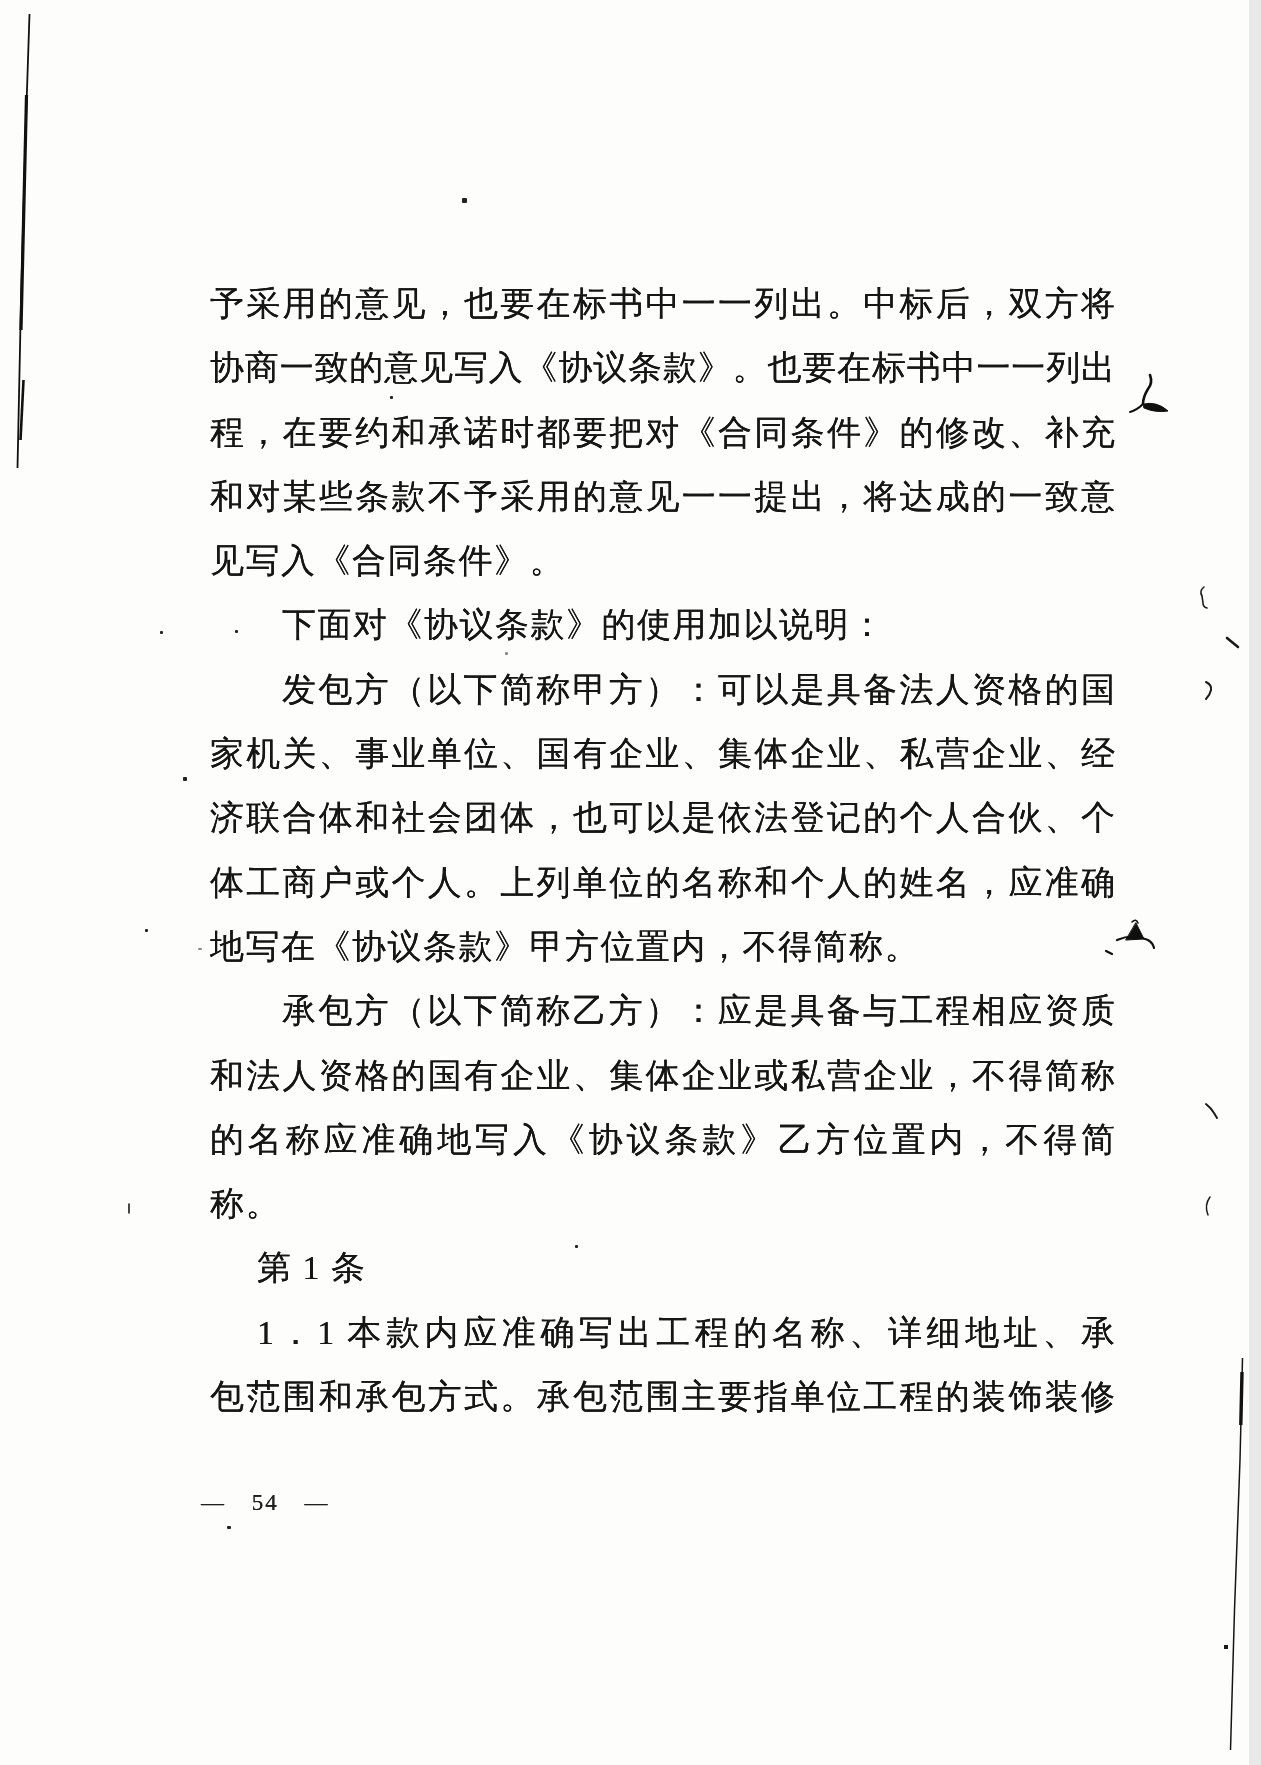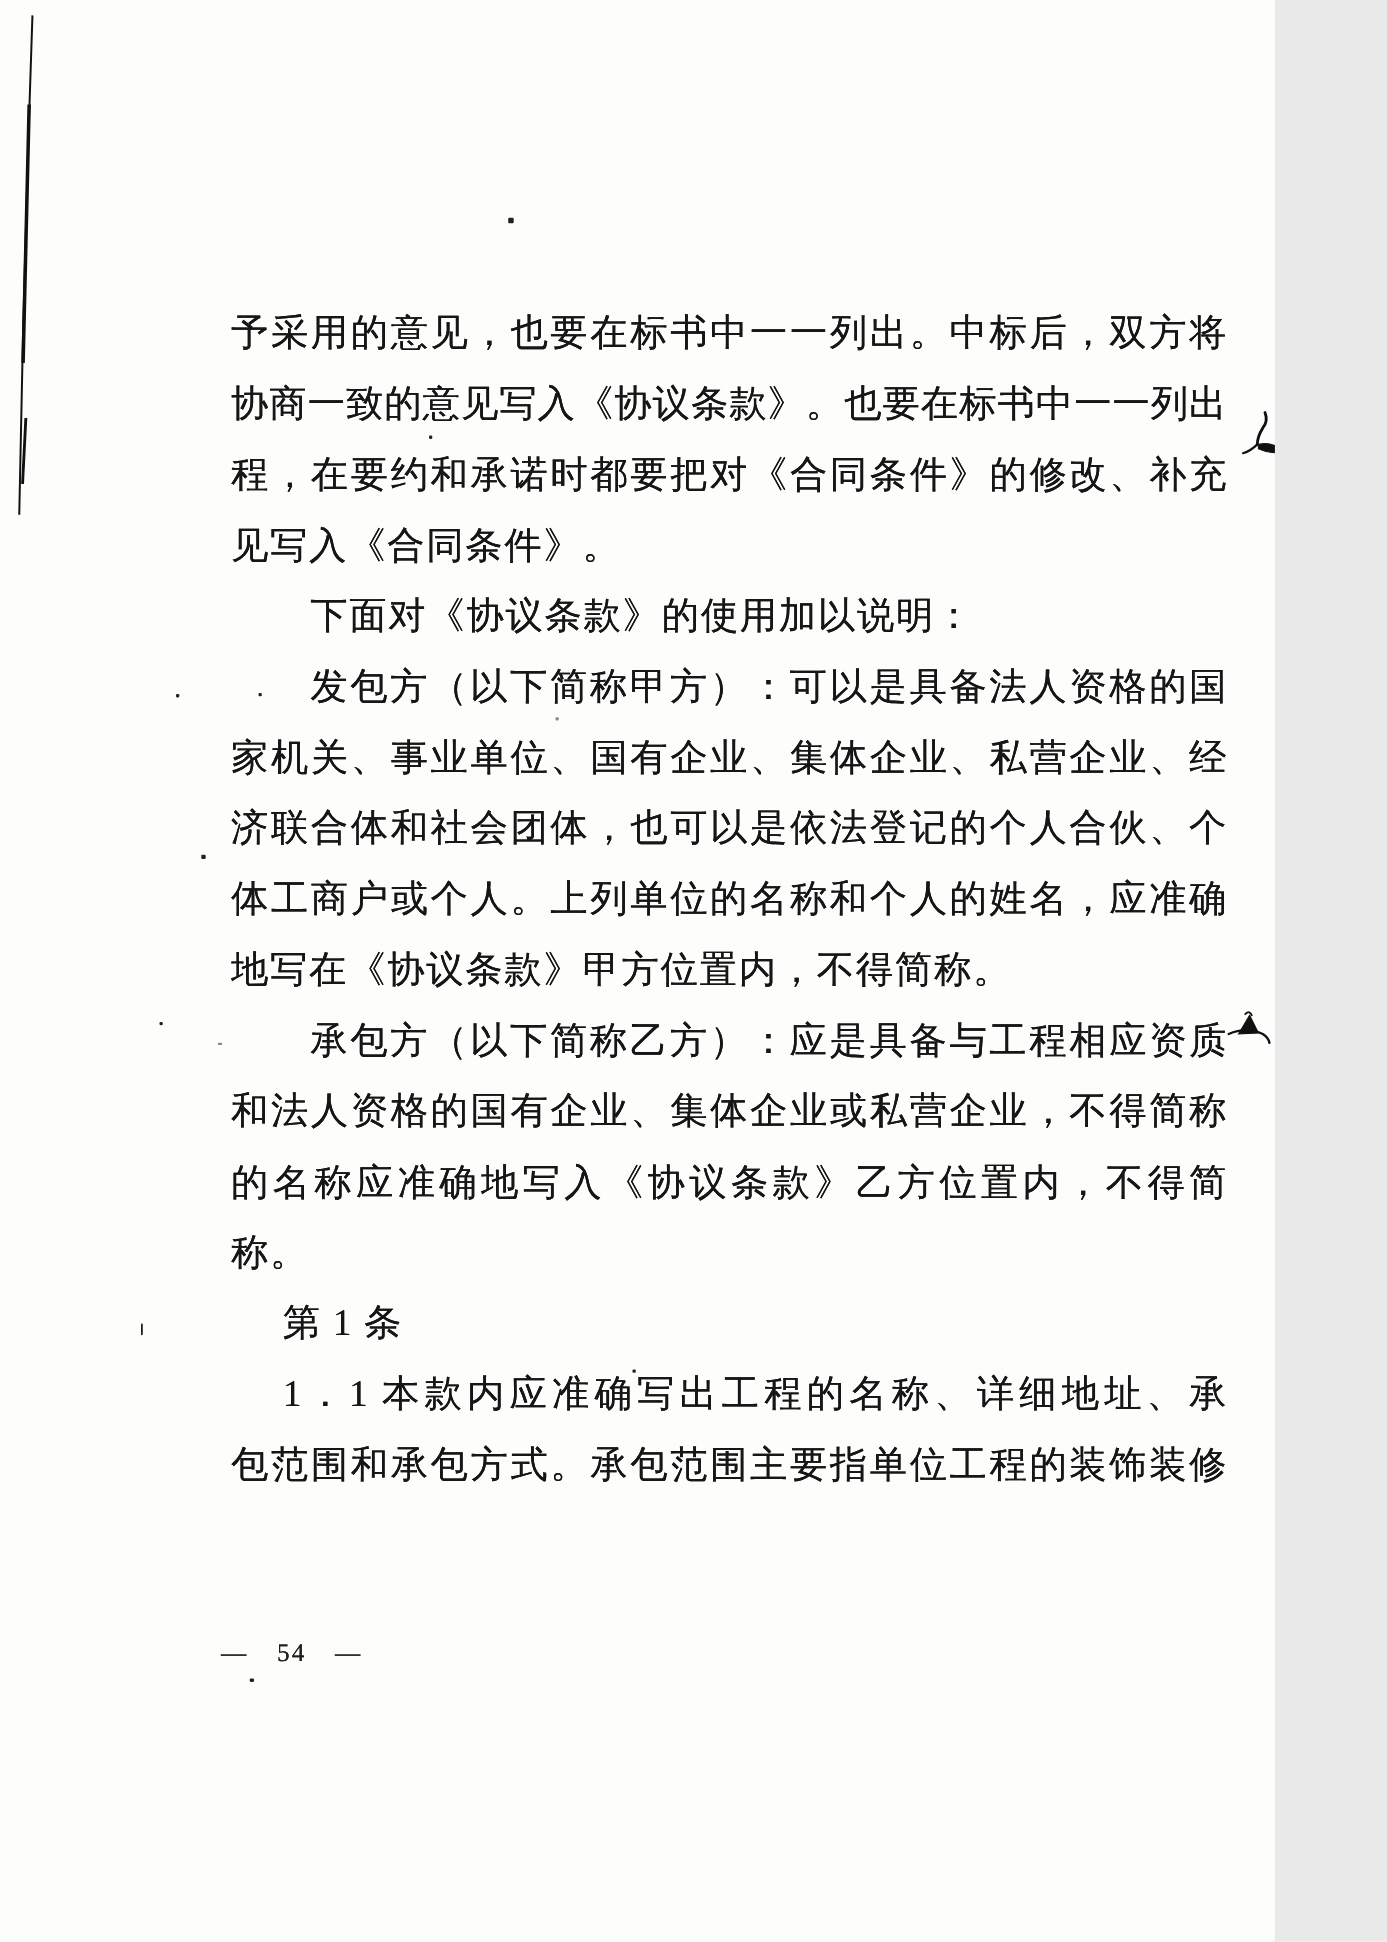--- a/index.html
+++ b/index.html
@@ -1,18 +1,18 @@
 <!DOCTYPE html>
 <html><head>
 <meta charset="utf-8">
 <style>
   html,body{margin:0;padding:0;background:#e9e9e9;}
   .page{
     position:relative;
-    width:1159px;height:1765px;
+    width:1249px;height:1765px;
     background:#fdfdfb;
     overflow:hidden;
     font-family:"Liberation Serif","DejaVu Serif",serif;
     color:#1a1a1a;
   }
   .textblock{
     position:absolute;
     left:210px;top:272px;width:905px;
     font-size:34px;line-height:64.3px;
     color:#161616;
@@ -72,20 +72,21 @@
       <path d="M1206,1104 q5,4 8,9 l3,5" stroke-width="2"></path>
       <path d="M1210,1197 q-6,8 -2,18" stroke-width="1.5"></path>
       <path d="M129,1204 l0,9" stroke-width="1.6"></path>
     </g>
   </svg>
 
   <div class="textblock">
     <div class="line full">予采用的意见，也要在标书中一一列出。中标后，双方将</div>
     <div class="line full">协商一致的意见写入《协议条款》。也要在标书中一一列出</div>
     <div class="line full">程，在要约和承诺时都要把对《合同条件》的修改、补充</div>
+    <div class="line full">和对某些条款不予采用的意见一一提出，将达成的一致意</div>
     <div class="line short">见写入《合同条件》。</div>
     <div class="line short ind-b">下面对《协议条款》的使用加以说明：</div>
     <div class="line full ind-b">发包方（以下简称甲方）：可以是具备法人资格的国</div>
     <div class="line full">家机关、事业单位、国有企业、集体企业、私营企业、经</div>
     <div class="line full">济联合体和社会团体，也可以是依法登记的个人合伙、个</div>
     <div class="line full">体工商户或个人。上列单位的名称和个人的姓名，应准确</div>
     <div class="line short">地写在《协议条款》甲方位置内，不得简称。</div>
     <div class="line full ind-b">承包方（以下简称乙方）：应是具备与工程相应资质</div>
     <div class="line full">和法人资格的国有企业、集体企业或私营企业，不得简称</div>
     <div class="line full">的名称应准确地写入《协议条款》乙方位置内，不得简</div>

